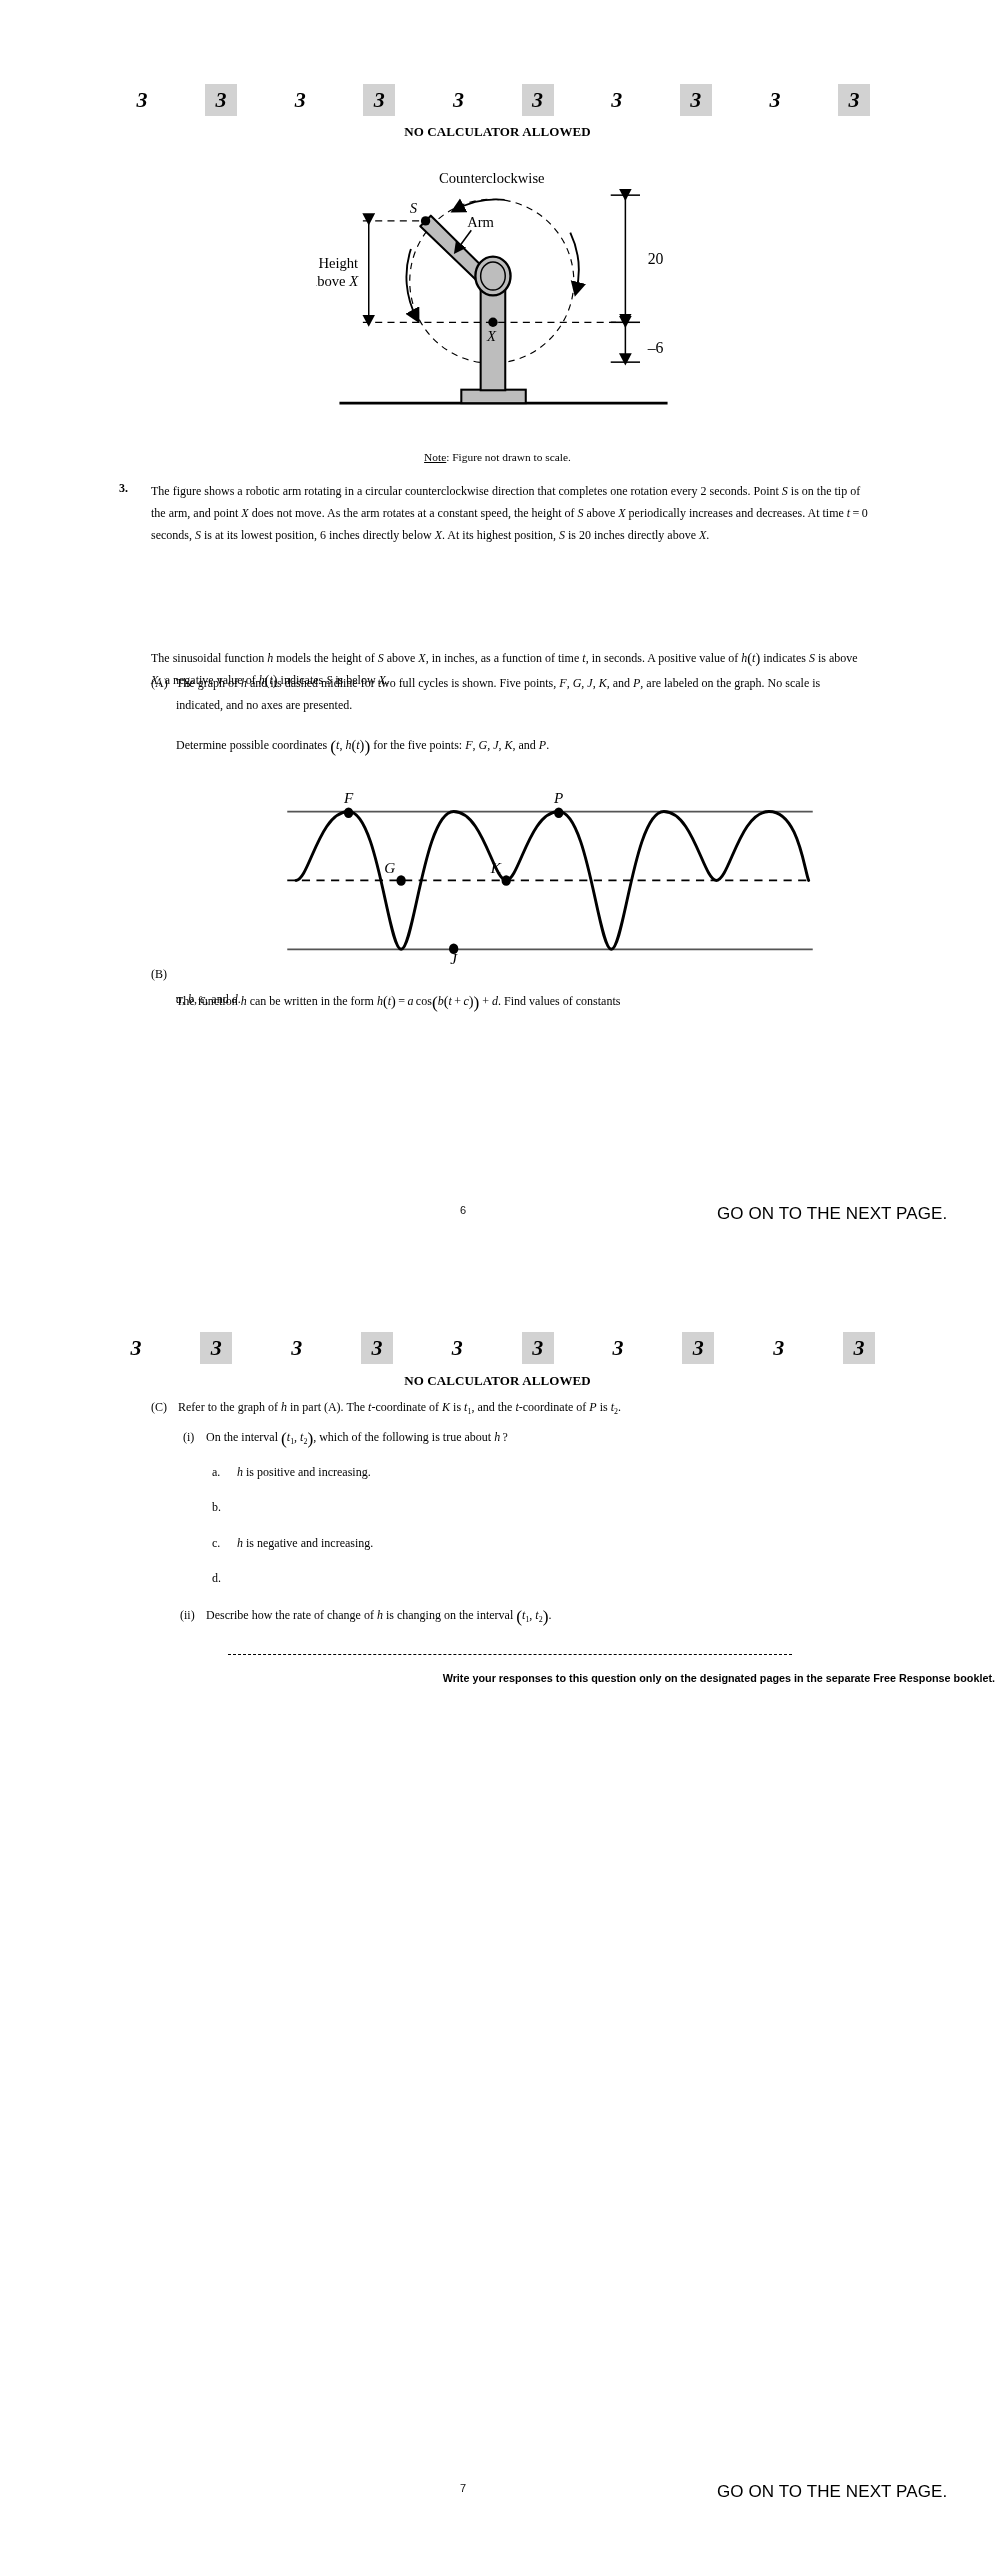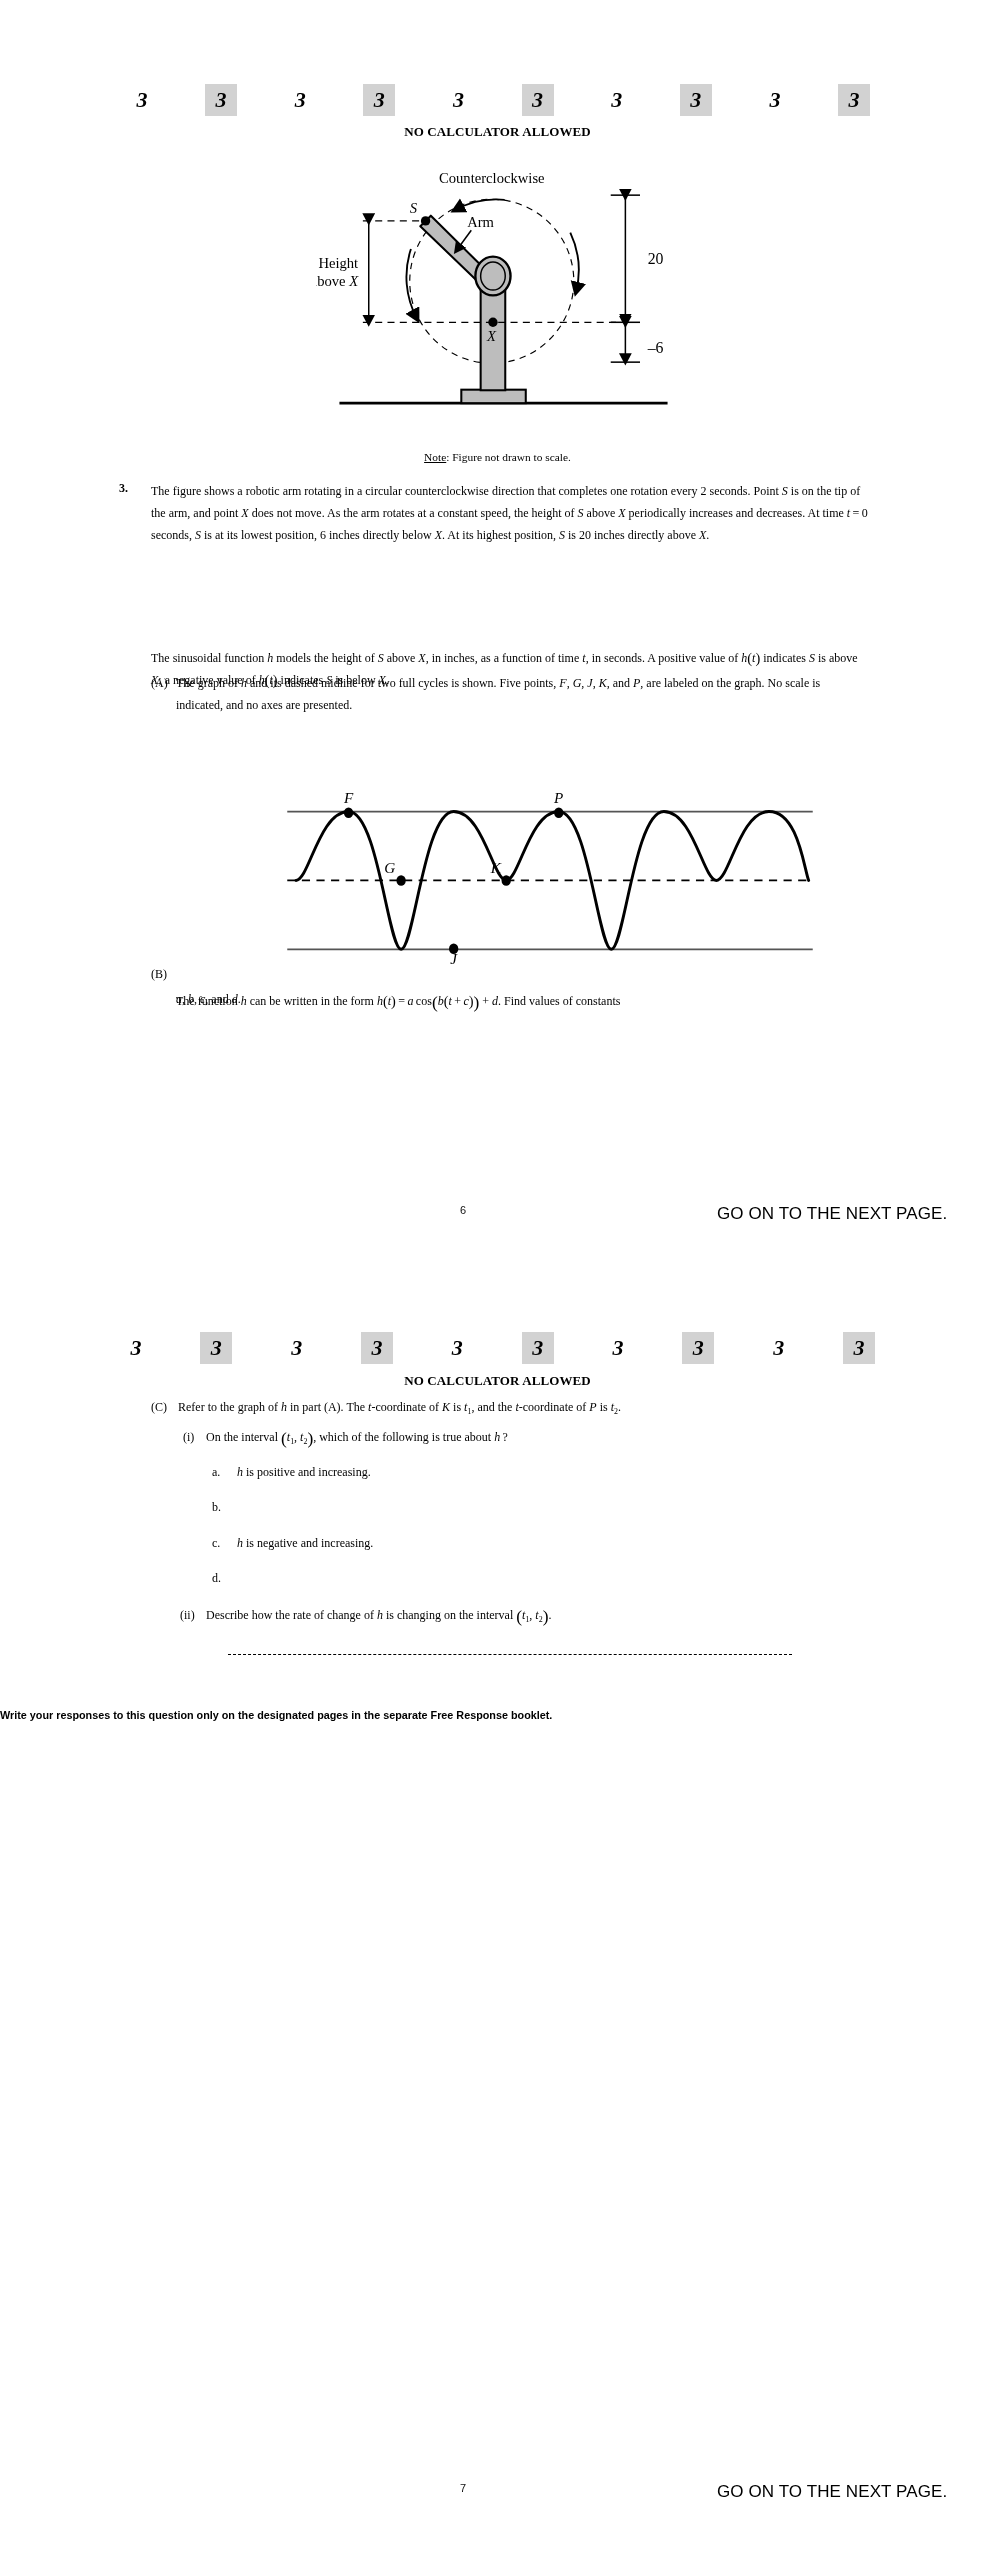--- a/index.html
+++ b/index.html
@@ -99,25 +99,24 @@
     margin-left:24px;
   }
 
   .dashrule{
     position:absolute;
     border-top:1.2px dashed #000;
   }
   .instr{
     position:absolute;
     width:100%;
-    text-align:left;
+    text-align:right;
     font-family:"Liberation Sans","DejaVu Sans",sans-serif;
     font-weight:bold;
     font-size:10.8px;
-    margin-top:37px;
   }
 
   .figwrap{position:absolute;}
   svg{display:block;}
 </style>
 </head>
 <body>
 
 <div class="page">
 
@@ -209,20 +208,23 @@
     The sinusoidal function <i>h</i> models the height of <i>S</i> above <i>X</i>, in inches, as a function of time <i>t</i>, in seconds.
     A positive value of <i>h</i><span class="medparen">(</span><i>t</i><span class="medparen">)</span> indicates <i>S</i> is above <i>X</i>; a negative value of <i>h</i><span class="medparen">(</span><i>t</i><span class="medparen">)</span> indicates <i>S</i> is below <i>X</i>.
   </div>
 
   <div class="body" style="left:151px;top:672px;width:23.4px;">(A)</div>
   <div class="body" style="left:176px;top:672px;width:692px;">
     The graph of <i>h</i> and its dashed midline for two full cycles is shown. Five points, <i>F</i>, <i>G</i>, <i>J</i>, <i>K</i>, and <i>P</i>, are
     labeled on the graph. No scale is indicated, and no axes are presented.
   </div>
 
+  <div class="body" style="left:176px;top:734px;width:692px;">
+    Determine possible coordinates <span class="bigparen">(</span><i>t</i>, <i>h</i><span class="medparen">(</span><i>t</i><span class="medparen">)</span><span class="bigparen">)</span> for the five points: <i>F</i>, <i>G</i>, <i>J</i>, <i>K</i>, and <i>P</i>.
+  </div>
 
   <div class="figwrap" style="left:275px;top:787px;">
     <svg width="550" height="181" viewBox="0 0 940 310">
 
       <line x1="20" y1="42" x2="920" y2="42" stroke="#555" stroke-width="3"></line>
       <line x1="20" y1="160" x2="920" y2="160" stroke="#000" stroke-width="3" stroke-dasharray="14,11"></line>
       <line x1="20" y1="278" x2="920" y2="278" stroke="#555" stroke-width="3"></line>
 
       <path d="M35,160
                C 57,160 75,42 125,42

